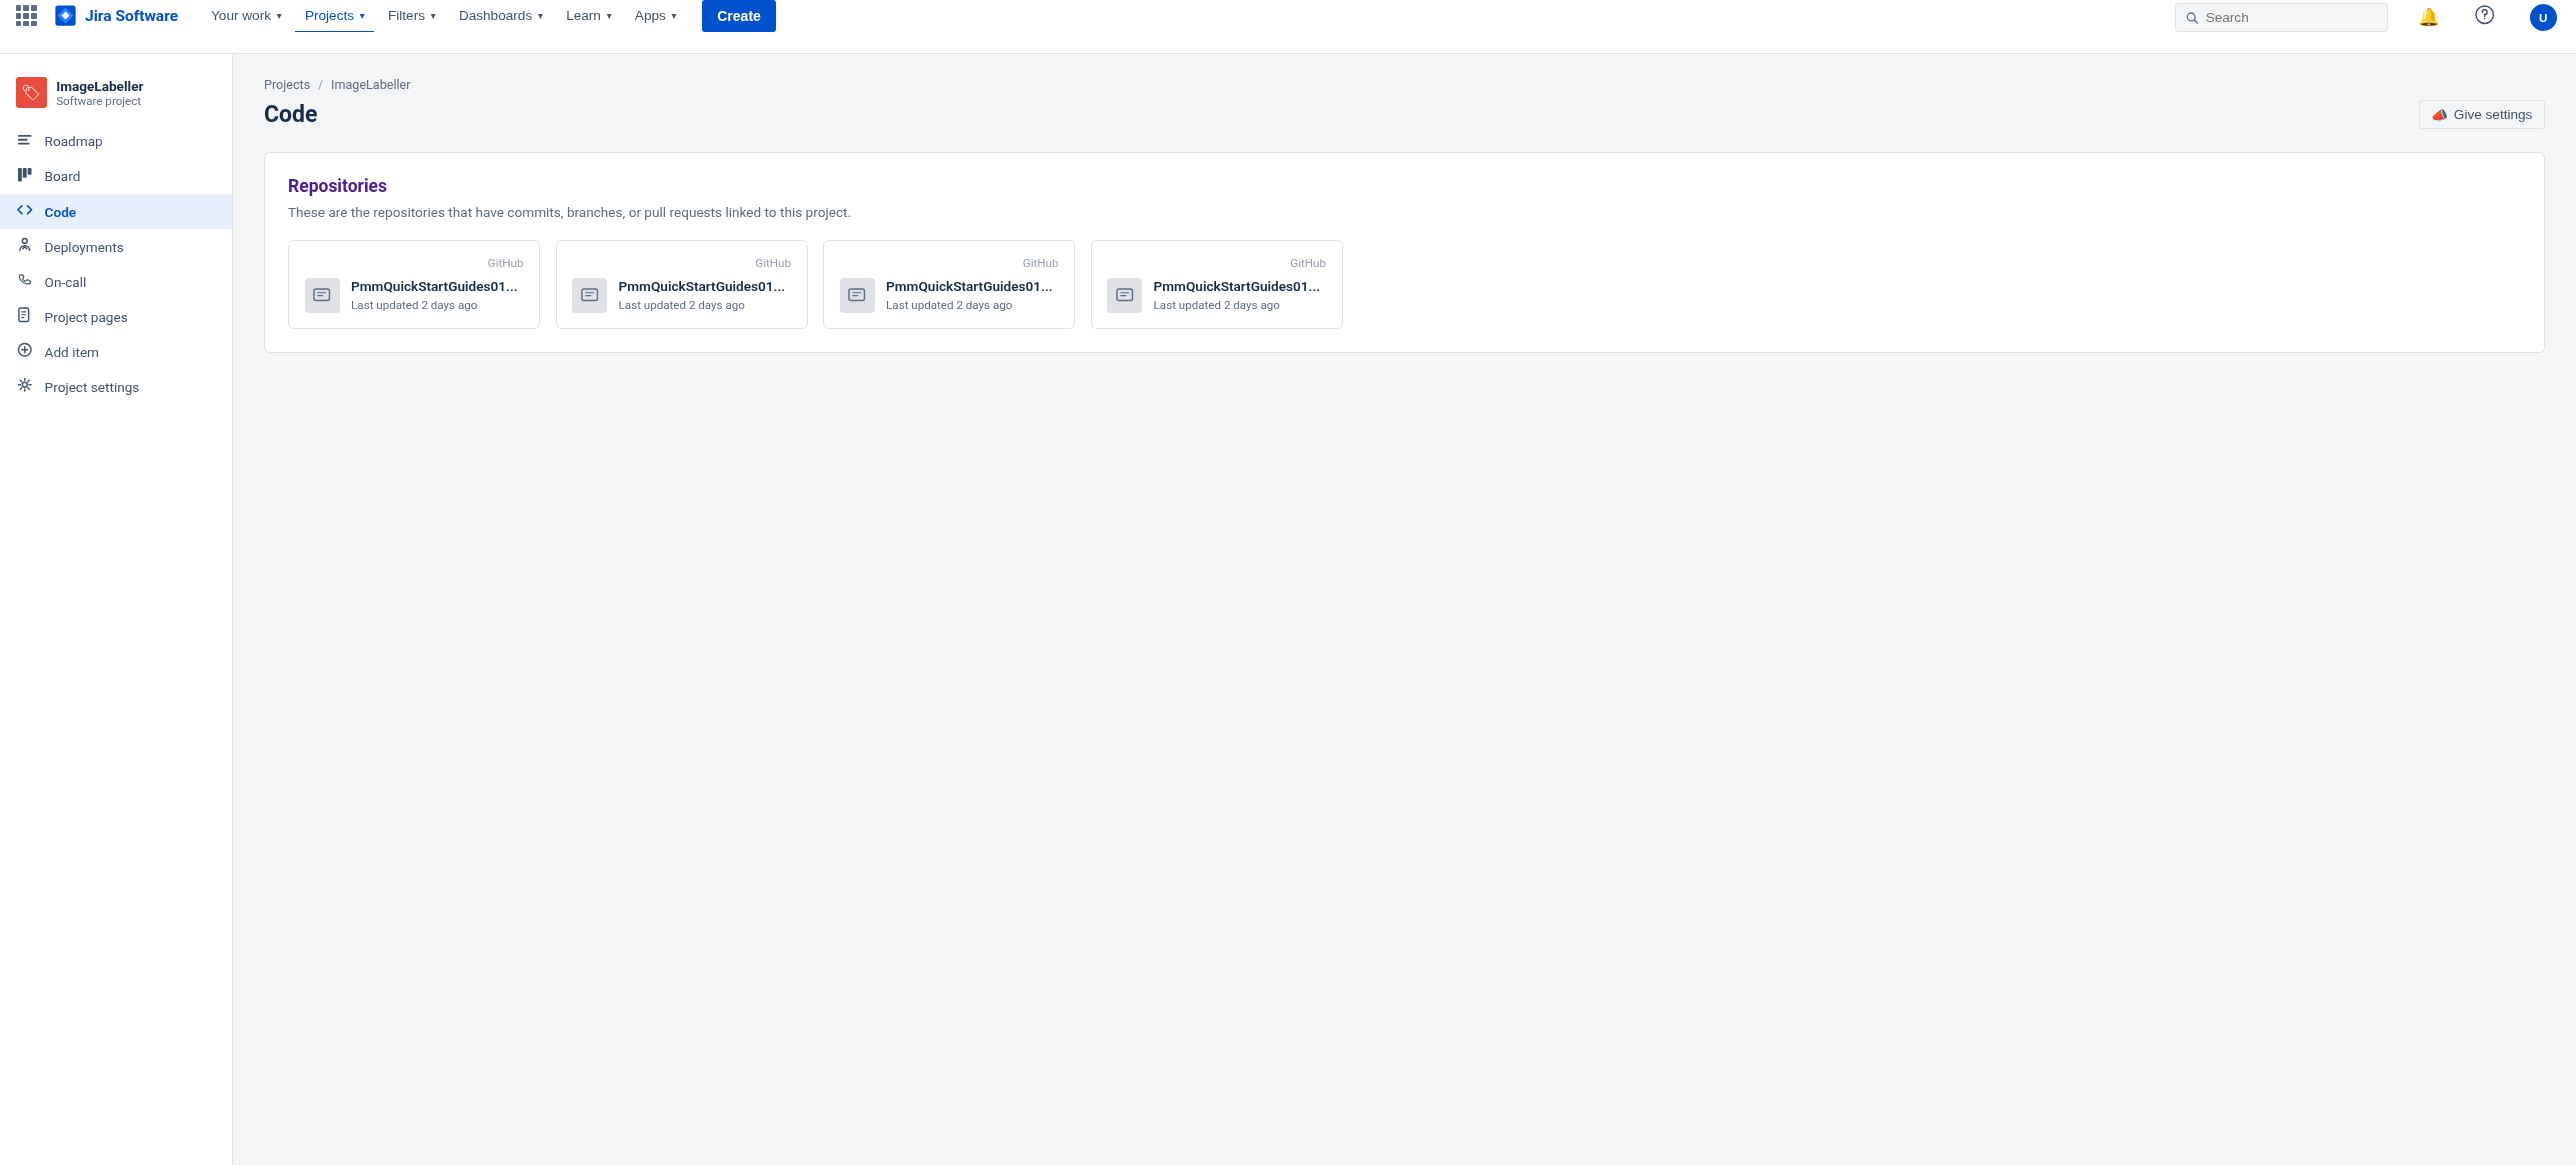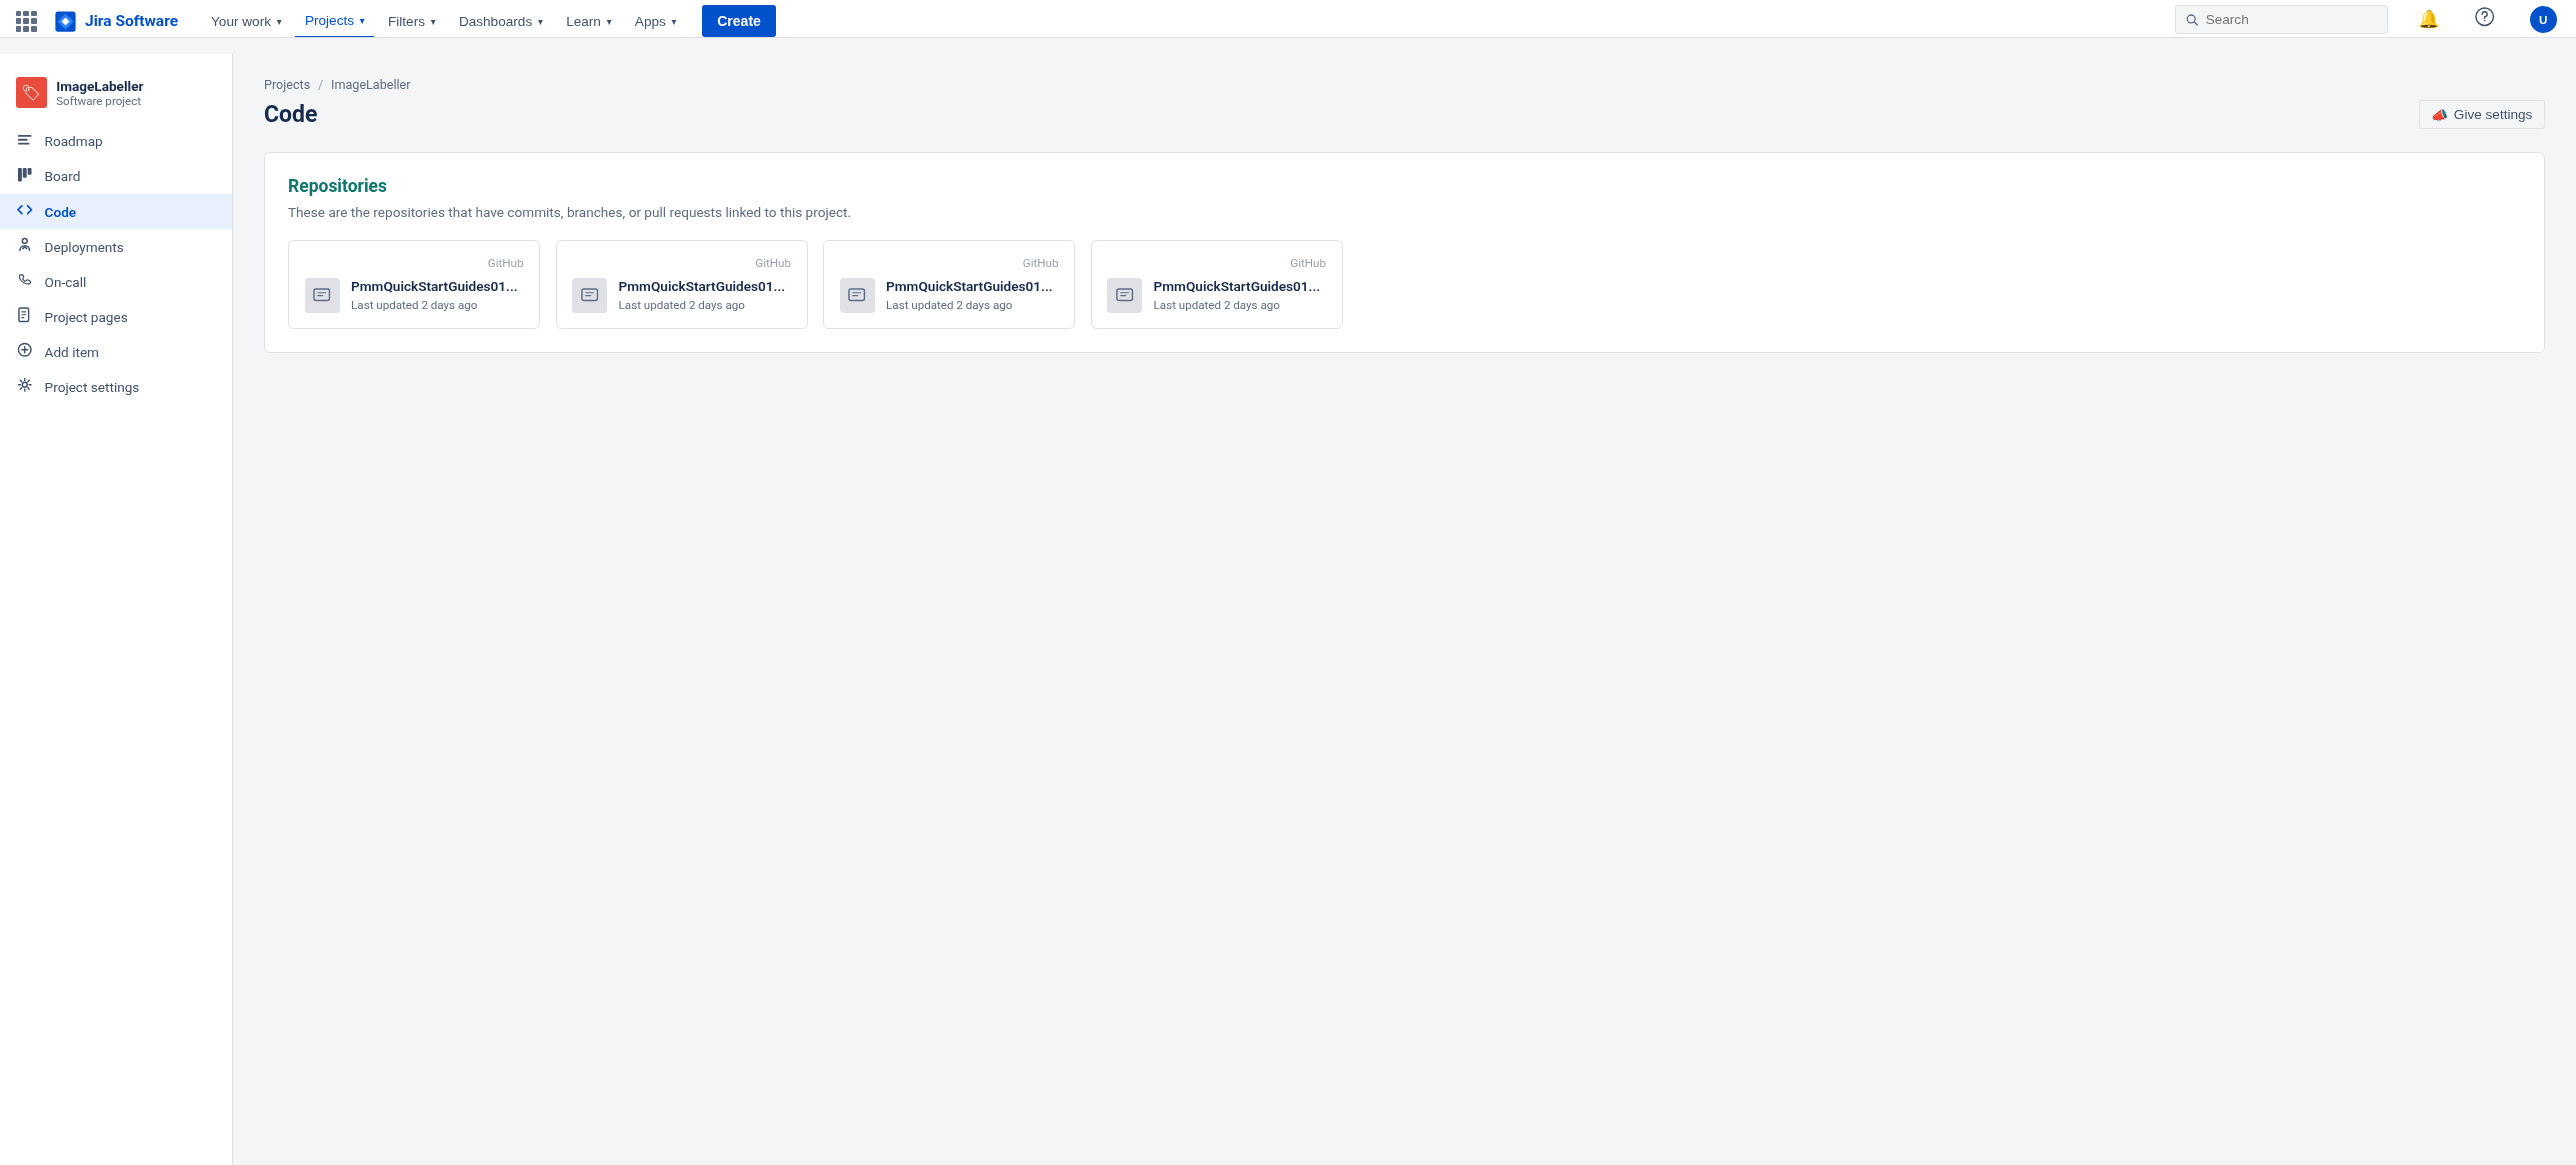--- a/index.html
+++ b/index.html
@@ -1,21 +1,21 @@
 <!DOCTYPE html>
 <html><head>
   <meta charset="utf-8">
   <style>
     * { box-sizing: border-box; margin: 0; padding: 0; }
     body { font-family: -apple-system, BlinkMacSystemFont, 'Segoe UI', Roboto, sans-serif; background: #f4f5f7; color: #172b4d; font-size: 13.6px; }
 
     
     .topnav {
-      display: flex; align-items: flex-end; background: #fff; border-bottom: 1px solid #dfe1e6;
-      padding: 0 15.5px; height: 38px; position: fixed; top: 0; left: 0; right: 0; z-index: 100;
+      display: flex; align-items: flex-start; background: #fff; border-bottom: 1px solid #dfe1e6;
+      padding: 0 15.5px; height: 54px; position: fixed; top: 0; left: 0; right: 0; z-index: 100;
     }
     .topnav-left { display: flex; align-items: center; gap: 7.8px; }
     .grid-icon { display: grid; grid-template-columns: repeat(3,5.8px); gap: 1.9px; cursor: pointer; margin-right: 7.8px; }
     .grid-icon span { width:5.8px; height:5.8px; background:#5e6c84; border-radius:1px; }
     .logo { display: flex; align-items: center; gap: 5.8px; text-decoration:none; margin-right: 15.5px; }
     .logo-diamond { width:27px; height:27px; }
     .logo-text { font-size:15.5px; font-weight:700; color:#0052cc; }
     .nav-items { display: flex; align-items: center; gap: 3.9px; }
     .nav-item {
       display: flex; align-items: center; gap: 3.9px; padding: 7.8px 9.7px; border-radius:2.9px;
@@ -67,21 +67,21 @@
     .feedback-btn {
       display:flex; align-items:center; gap:5.8px; background:none; border:none;
       color:#42526e; font-size:13.6px; cursor:pointer; padding:5.8px 11.6px;
       border:1px solid #dfe1e6; border-radius:2.9px;
     }
 
     
     .repos-section {
       background:#fff; border:1px solid #dfe1e6; border-radius:5.8px; padding:23px; margin-bottom:31px;
     }
-    .repos-title { font-size:17.5px; font-weight:700; color:#0f766e; margin-bottom:7.8px; }
+    .repos-title { font-size:17.5px; font-weight:700; color:#4c1d95; margin-bottom:7.8px; }
     .repos-desc { font-size:13.6px; color:#5e6c84; margin-bottom:19.4px; }
     .repo-cards { display:flex; flex-wrap:wrap; gap:15.5px; }
     .repo-card {
       border:1px solid #dfe1e6; border-radius:5.8px; padding:15.5px; width:252px;
       background:#fff; cursor:pointer; position:relative;
     }
     .repo-card .provider { font-size:11.6px; color:#97a0af; text-align:right; margin-bottom:7.8px; }
     .repo-card-content { display:flex; align-items:flex-start; gap:11.6px; }
     .repo-icon-wrap { flex-shrink:0; }
     .repo-icon {

